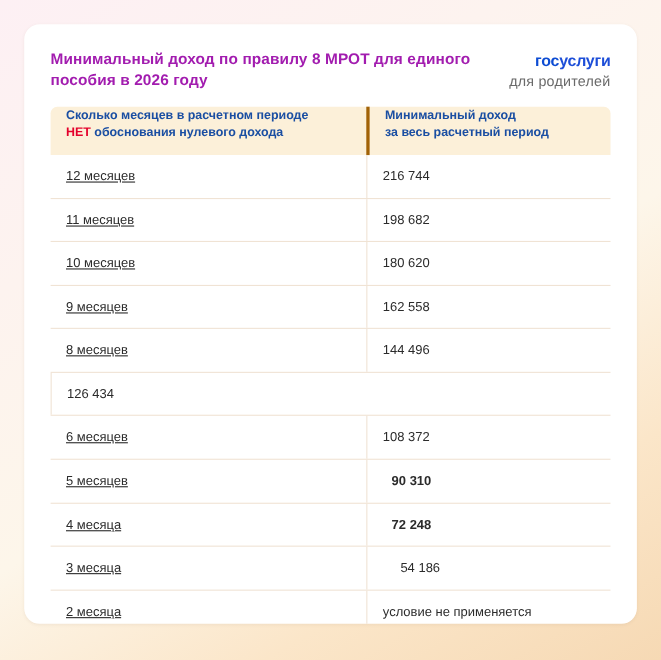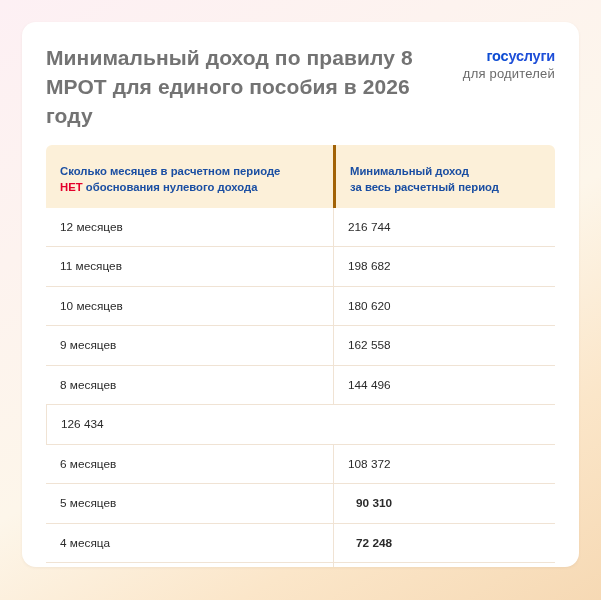--- a/index.html
+++ b/index.html
@@ -30,23 +30,23 @@
     box-shadow: 0 1px 3px rgba(120, 90, 60, 0.08);
     overflow: hidden;
   }
   .header {
     display: flex;
     align-items: flex-start;
     justify-content: space-between;
     padding: 22px 24px 14px 24px;
   }
   .title {
-    font-size: 21px;
+    font-size: 14px;
     font-weight: bold;
-    color: #737373;
+    color: #a21caf;
     line-height: 1.38;
     max-width: 390px;
     letter-spacing: 0.1px;
   }
   .brand {
     text-align: right;
     padding-top: 4px;
     white-space: nowrap;
   }
   .brand-main {
@@ -65,42 +65,42 @@
   .table {
     padding: 0 24px;
   }
   .thead {
     display: flex;
     background: #fcf0d9;
     border-radius: 6px 6px 0 0;
   }
   .th {
     box-sizing: border-box;
-    padding: 18px 14px 12px 14px;
+    padding: 0 14px 12px 14px;
     font-size: 11.3px;
     font-weight: bold;
     color: #1a4ea2;
     line-height: 1.45;
   }
   .th.col1 { width: 287px; }
   .th.col2 { width: 222px; border-left: 3px solid #a16207; }
   .hl-red { color: #e4002b; }
   .row {
     display: flex;
     border-bottom: 1px solid #f0e3d4;
   }
   .row:last-child { border-bottom: none; }
   .cell {
     box-sizing: border-box;
     padding: 11px 14px 11px 14px;
     font-size: 11.8px;
     color: #2b2b2b;
     line-height: 1.4;
   }
-  .cell.col1 { width: 287px; }
+  .cell.col1 { width: 287px; text-decoration: underline; }
   .cell.col2 {
     width: 222px;
     border-left: 1px solid #f0e3d4;
   }
   .amount { padding-left: 14px; }
   .amount.pad-1 { padding-left: 22px; font-weight: bold; }
   .amount.pad-2 { padding-left: 30px; }
   .note { color: #2b2b2b; padding-left: 14px; }
 </style>
 </head>

